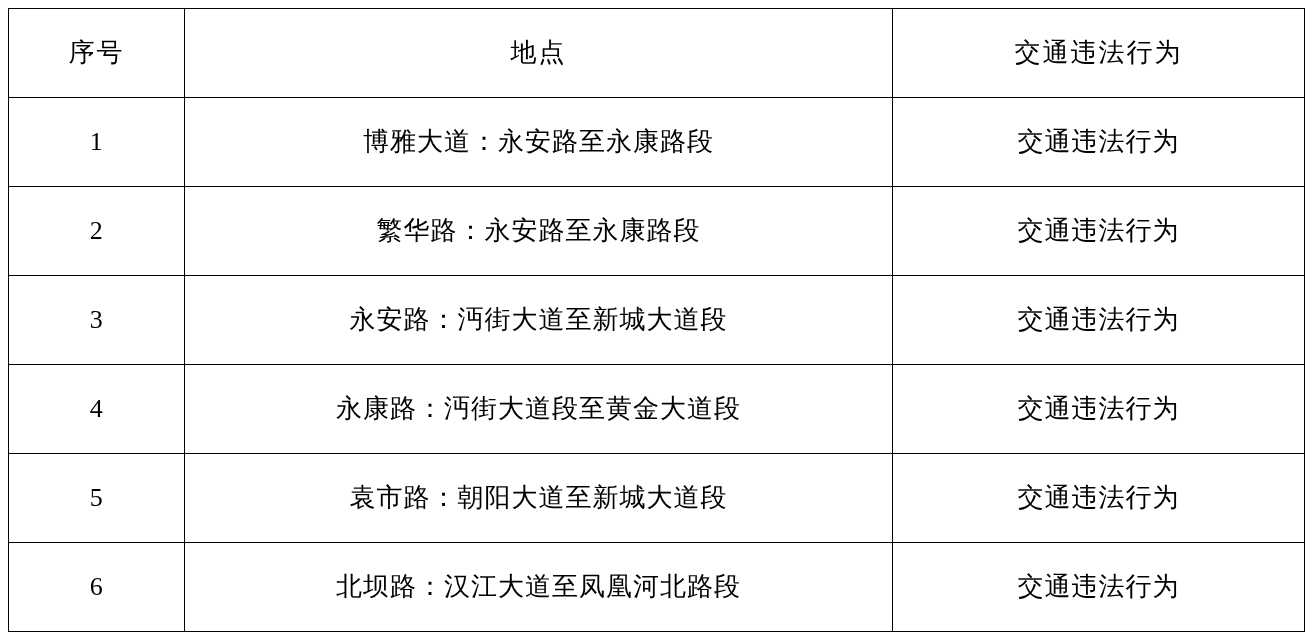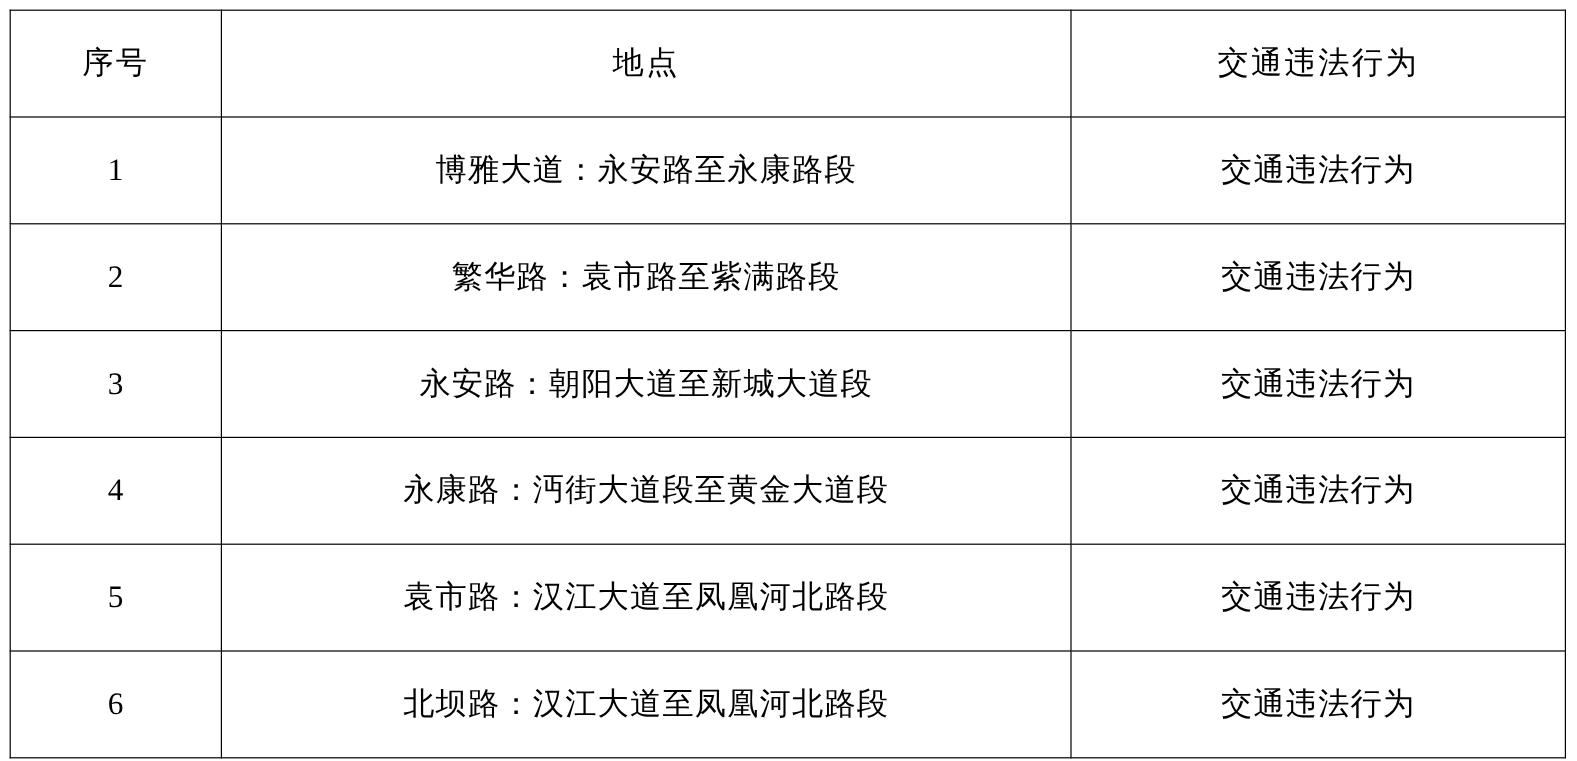--- a/index.html
+++ b/index.html
@@ -64,36 +64,36 @@
       </tr>
     </thead>
     <tbody>
       <tr>
         <td class="cell-index">1</td>
         <td class="cell-place">博雅大道：永安路至永康路段</td>
         <td class="cell-type">交通违法行为</td>
       </tr>
       <tr>
         <td class="cell-index">2</td>
-        <td class="cell-place">繁华路：袁市路至紫满路段</td>
+        <td class="cell-place">繁华路：永安路至永康路段</td>
         <td class="cell-type">交通违法行为</td>
       </tr>
       <tr>
         <td class="cell-index">3</td>
-        <td class="cell-place">永安路：朝阳大道至新城大道段</td>
+        <td class="cell-place">永安路：沔街大道至新城大道段</td>
         <td class="cell-type">交通违法行为</td>
       </tr>
       <tr>
         <td class="cell-index">4</td>
         <td class="cell-place">永康路：沔街大道段至黄金大道段</td>
         <td class="cell-type">交通违法行为</td>
       </tr>
       <tr>
         <td class="cell-index">5</td>
-        <td class="cell-place">袁市路：汉江大道至凤凰河北路段</td>
+        <td class="cell-place">袁市路：朝阳大道至新城大道段</td>
         <td class="cell-type">交通违法行为</td>
       </tr>
       <tr>
         <td class="cell-index">6</td>
         <td class="cell-place">北坝路：汉江大道至凤凰河北路段</td>
         <td class="cell-type">交通违法行为</td>
       </tr>
     </tbody>
   </table>
 </div>

